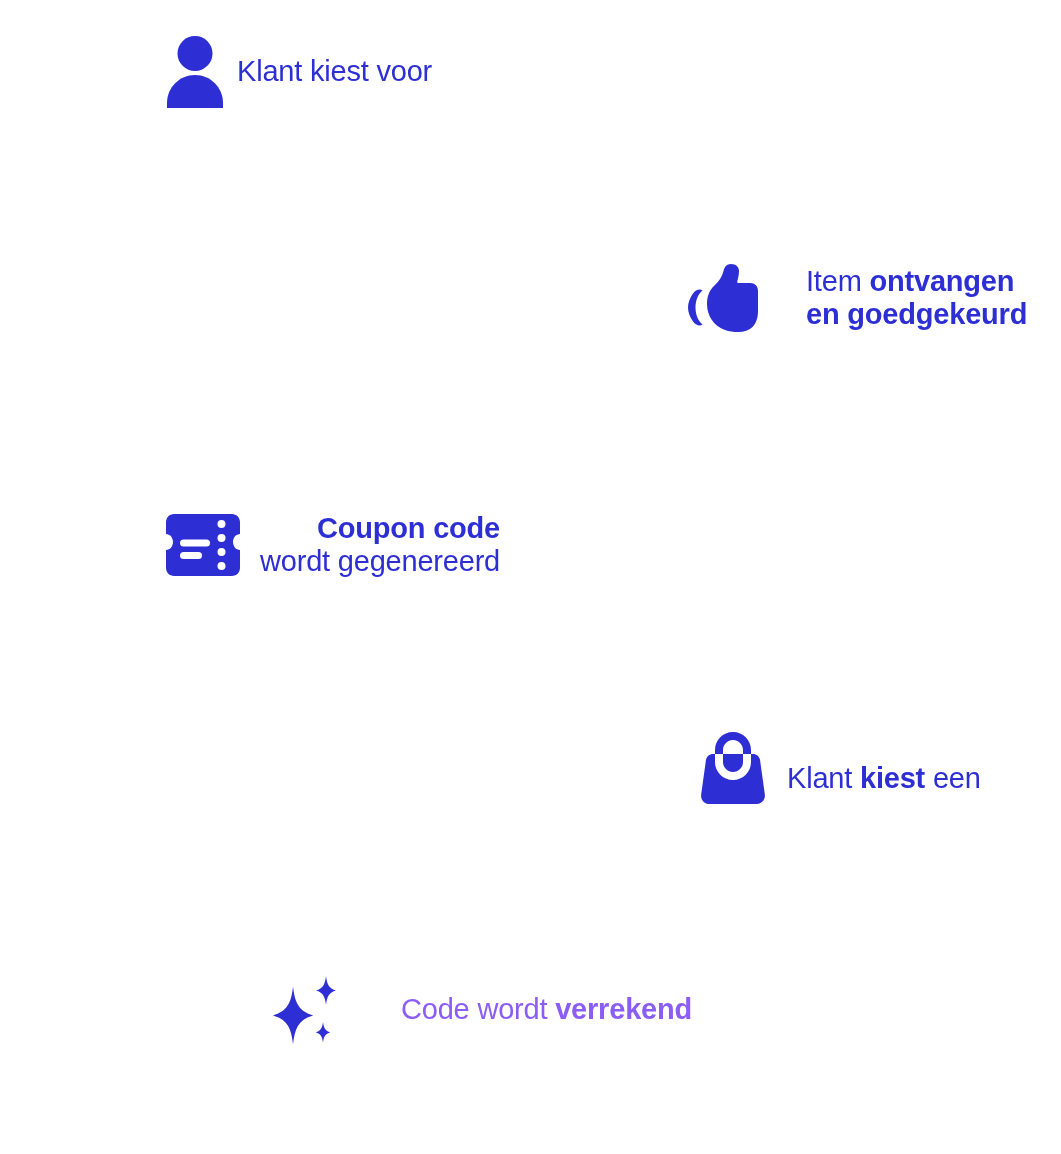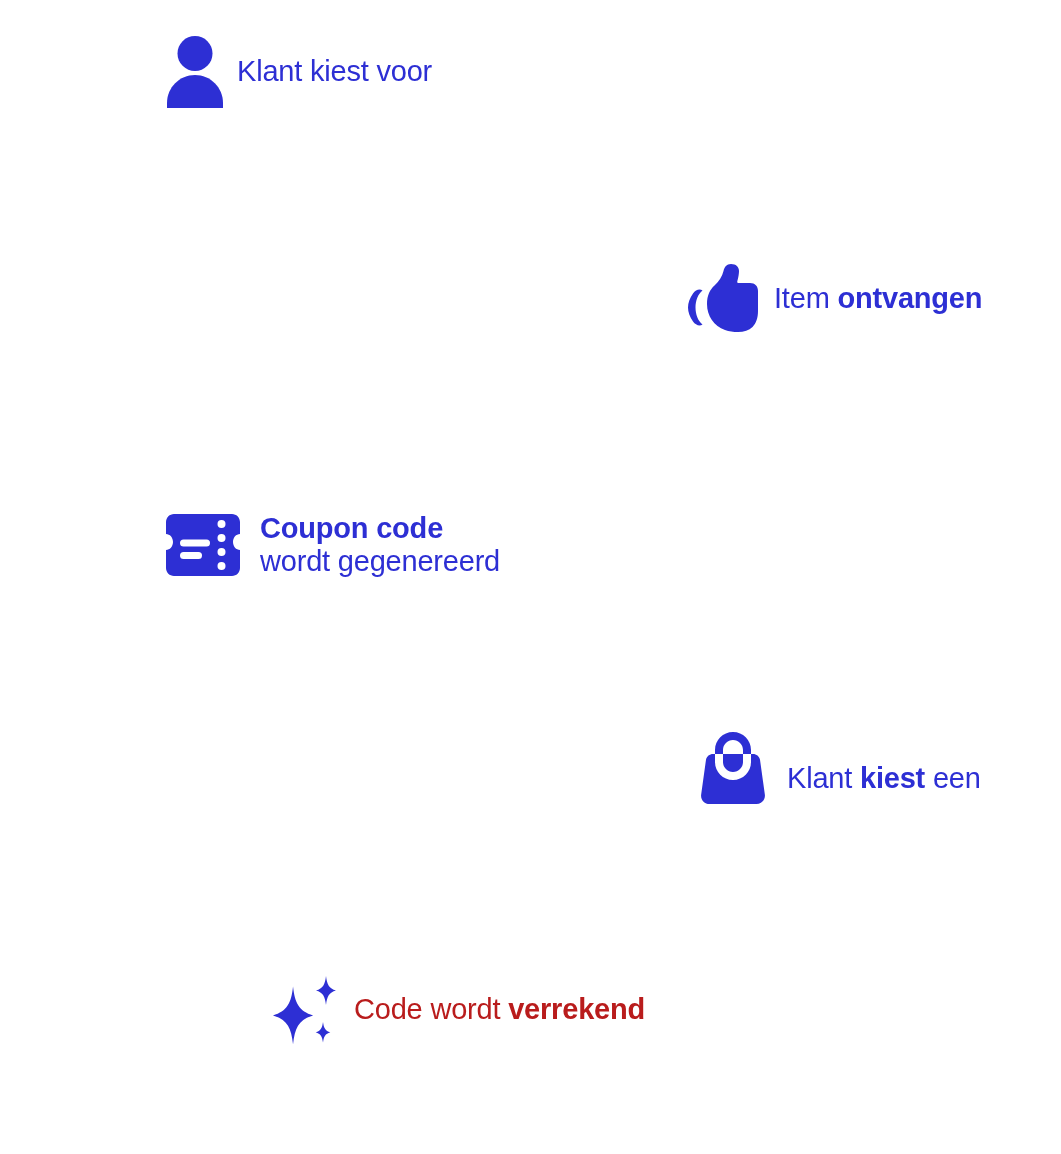--- a/index.html
+++ b/index.html
@@ -42,20 +42,21 @@
     left: 167px;
     top: 36px;
   }
   #step-customer-choice .step-icon { width: 56px; height: 72px; margin-right: 14px; }
   #step-customer-choice .step-text { text-align: center; padding-bottom: 2px; }
 
   
   #step-item-approved {
     left: 688px;
     top: 264px;
+    gap: 32px;
   }
   #step-item-approved .step-icon { width: 70px; height: 68px; margin-right: 16px; }
   #step-item-approved .step-text { text-align: left; }
 
   
   #step-coupon-generated {
     left: 166px;
     top: 512px;
   }
   #step-coupon-generated .step-icon { width: 74px; height: 62px; margin-right: 20px; }
@@ -94,36 +95,37 @@
 
 <div class="step" id="step-item-approved">
   <span class="step-icon">
     <svg viewBox="0 0 70 68" width="70" height="68" aria-hidden="true">
       <path d="M14.5 26.5 C10 30 7.5 36.5 7.5 43.5 C7.5 50.5 10 57 14.5 60.5 C11.5 62.5 7.5 61 5 57.5 C1.8 53 0 48.2 0 43.5 C0 38.8 1.8 34 5 29.5 C7.5 26 11.5 24.5 14.5 26.5 Z" fill="#2D2FD4"></path>
       <path d="M43 0 C38.5 0 36.5 3 35.5 7 C34.2 12.5 31 17.5 26.5 21.5 C22 25.5 19 31.5 19 40 C19 52 26 62 37 66 C41 67.5 45.5 68 50 68 C56 68 61 66.5 64.5 63 C68 59.5 70 54 70 47 L70 27 C70 22 67 19 62 19 L50.5 19 C49.5 19 49 18.2 49.3 17.2 C50.5 13.2 51 9.5 51 7 C51 2.8 48 0 43 0 Z" fill="#2D2FD4"></path>
     </svg>
   </span>
   <span class="step-text" style="color: rgb(45, 47, 212);">
     <span class="ln"><span class="reg">Item </span><span class="bold">ontvangen</span></span>
+    <span class="ln"><span class="bold">en goedgekeurd</span></span>
   </span>
 </div>
 
 <div class="step" id="step-coupon-generated">
   <span class="step-icon">
     <svg viewBox="0 0 74 62" width="74" height="62" aria-hidden="true">
       <path d="M8 0 L66 0 C70.4 0 74 3.6 74 8 L74 20 C70.1 20 67 23.6 67 28 C67 32.4 70.1 36 74 36 L74 54 C74 58.4 70.4 62 66 62 L8 62 C3.6 62 0 58.4 0 54 L0 36 C3.9 36 7 32.4 7 28 C7 23.6 3.9 20 0 20 L0 8 C0 3.6 3.6 0 8 0 Z" fill="#2D2FD4"></path>
       <rect x="14" y="25.5" width="30" height="7" rx="3.5" fill="#ffffff"></rect>
       <rect x="14" y="38" width="22" height="7" rx="3.5" fill="#ffffff"></rect>
       <circle cx="55.5" cy="10" r="4" fill="#ffffff"></circle>
       <circle cx="55.5" cy="24" r="4" fill="#ffffff"></circle>
       <circle cx="55.5" cy="38" r="4" fill="#ffffff"></circle>
       <circle cx="55.5" cy="52" r="4" fill="#ffffff"></circle>
     </svg>
   </span>
-  <span class="step-text" style="color: rgb(45, 47, 212);">
+  <span class="step-text" style="color: rgb(45, 47, 212); text-align: right;">
     <span class="ln"><span class="bold">Coupon code</span></span>
     <span class="ln"><span class="reg">wordt gegenereerd</span></span>
   </span>
 </div>
 
 <div class="step" id="step-new-product">
   <span class="step-icon">
     <svg viewBox="0 0 64 72" width="64" height="72" aria-hidden="true">
       <path d="M32 0 C22 0 14 8 14 18 L14 22 L22 22 L22 18 C22 12.5 26.5 8 32 8 C37.5 8 42 12.5 42 18 L42 22 L50 22 L50 18 C50 8 42 0 32 0 Z" fill="#2D2FD4"></path>
       <path d="M12 22 L52 22 C55.4 22 58.3 24.4 59 27.7 L63.8 62.2 C64.7 67.4 60.7 72 55.4 72 L8.6 72 C3.3 72 -0.7 67.4 0.2 62.2 L5 27.7 C5.7 24.4 8.6 22 12 22 Z" fill="#2D2FD4"></path>
@@ -136,16 +138,16 @@
 </div>
 
 <div class="step" id="step-code-applied">
   <span class="step-icon">
     <svg viewBox="0 0 74 78" width="74" height="78" aria-hidden="true">
       <path d="M30 16 C31.5 30 35 37 47 40.5 C35 44 31.5 51 30 65 C28.5 51 25 44 13 40.5 C25 37 28.5 30 30 16 Z" fill="#2D2FD4" transform="translate(-8,0) scale(1.18) translate(-2,-2)"></path>
       <path d="M58 6 C59 14.5 61 18.5 68 20.5 C61 22.5 59 26.5 58 35 C57 26.5 55 22.5 48 20.5 C55 18.5 57 14.5 58 6 Z" fill="#2D2FD4"></path>
       <path d="M55 52 C55.8 58 57.3 60.8 62.3 62.3 C57.3 63.8 55.8 66.6 55 72.6 C54.2 66.6 52.7 63.8 47.7 62.3 C52.7 60.8 54.2 58 55 52 Z" fill="#2D2FD4"></path>
     </svg>
   </span>
-  <span class="step-text" style="color: #b91c1c;">
+  <span class="step-text" style="color: #8b5cf6; margin-left: 47px;">
     <span class="ln"><span class="reg">Code wordt </span><span class="bold">verrekend</span></span>
   </span>
 </div>
 
 </body></html>

